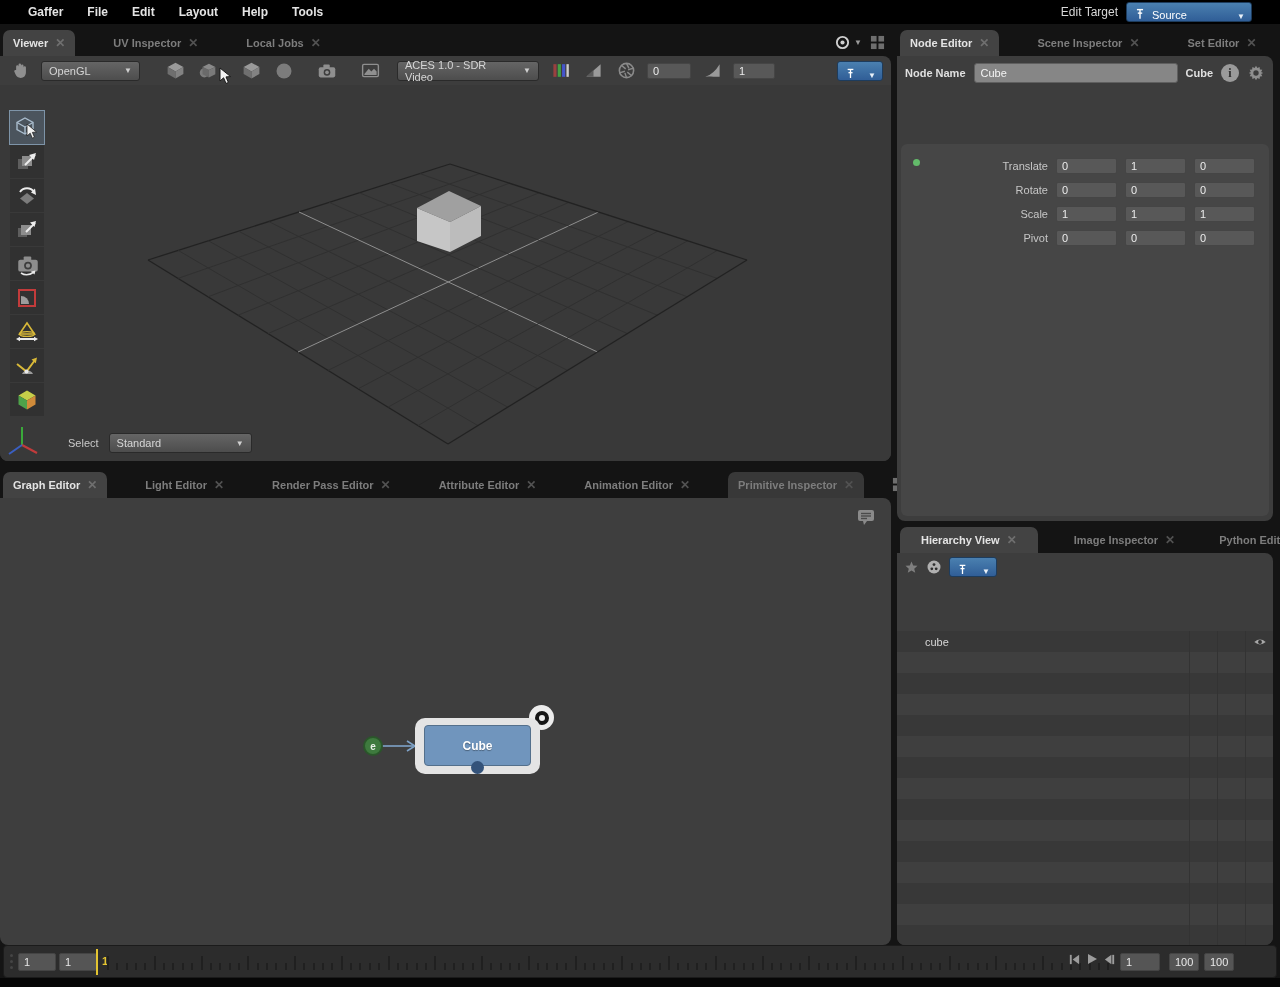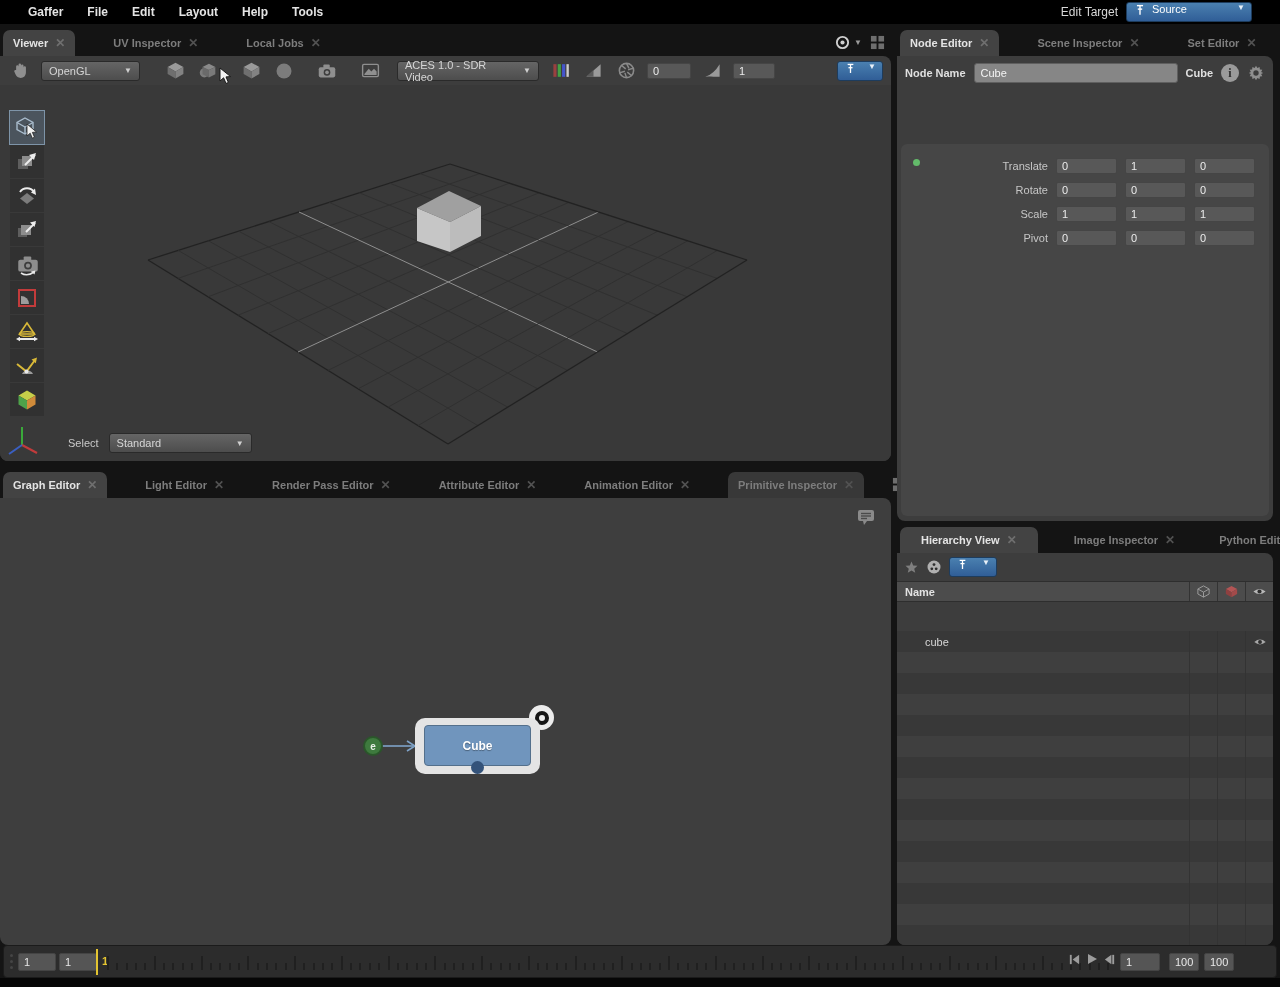--- a/index.html
+++ b/index.html
@@ -24,21 +24,21 @@
   .tabbar-icons { margin-left:auto; display:flex; align-items:center; gap:8px; padding-right:6px; height:28px; }
   .panel-body { position:absolute; left:0; right:0; top:28px; bottom:0; background:#3d3d3d;
                 border-radius:0 8px 8px 8px; }
 
   
   .dd { display:inline-flex; align-items:center; background:linear-gradient(#656565,#4d4d4d);
         border:1px solid #2a2a2a; border-radius:3px; color:#d6d6d6; font-size:11px;
         padding:0 7px; height:20px; }
   .dd .dd-label { flex:1; }
   .dd .arrow { font-size:8px; color:#d0d0d0; margin-left:10px; }
-  .blue-btn { display:inline-flex; align-items:flex-start; gap:5px;
+  .blue-btn { display:inline-flex; align-items:flex-end; gap:5px;
         background:linear-gradient(#4a80b0,#305e97); border:1px solid #1d3c5d; border-radius:3px;
         height:20px; padding:0 6px; color:#fff; font-size:11px; }
   .blue-btn .arrow { font-size:8px; color:#e8f0f8; }
   .field { background:#585858; border:1px solid #454545; border-radius:2px; color:#ebebeb;
         font-size:11px; height:16px; padding:0 5px; font-family:inherit; width:100%; outline:none; }
 
   
   #viewer-panel { left:0; top:28px; width:891px; height:433px; }
   .viewer-toolbar { position:absolute; left:0; top:0; right:0; height:29px; display:flex;
         align-items:center; gap:9px; padding:0 8px; }
@@ -660,40 +660,20 @@
         </svg>
       <svg width="16" height="16" style="color:#b0b0b0">
           <use href="#sym-dots-circle"></use>
         </svg>
       <div class="blue-btn">
         <svg width="13" height="13" style="color:#fff">
             <use href="#sym-pin"></use>
           </svg>
         <span class="arrow" style="margin-left:8px">▼</span>
       </div>
-    </div>
-    <div class="hv-header">
-      <span class="name-col">Name</span>
-      <span class="icon-col">
-        <svg width="15" height="15" style="color:#9a9a9a">
-            <use href="#sym-cube-wire"></use>
-          </svg>
-        </span>
-      <span class="icon-col">
-        <svg width="15" height="15" viewBox="0 0 24 24">
-          <polygon points="12,3 21,8 12,13 3,8" fill="#b35555"></polygon>
-          <polygon points="3,8 12,13 12,21 3,16" fill="#8f4040"></polygon>
-          <polygon points="12,13 21,8 21,16 12,21" fill="#a34a4a"></polygon>
-        </svg>
-        </span>
-      <span class="icon-col">
-        <svg width="15" height="15" style="color:#b8b8b8">
-            <use href="#sym-eye"></use>
-          </svg>
-        </span>
     </div>
     <div class="hv-rows" id="hv-rows">
       <div class="hv-row odd">
         <span class="name-cell">cube</span>
         <span class="icon-col"></span>
         <span class="icon-col"></span>
         <span class="icon-col">
           <svg width="14" height="14" style="color:#a8a8a8">
               <use href="#sym-eye"></use>
             </svg>

